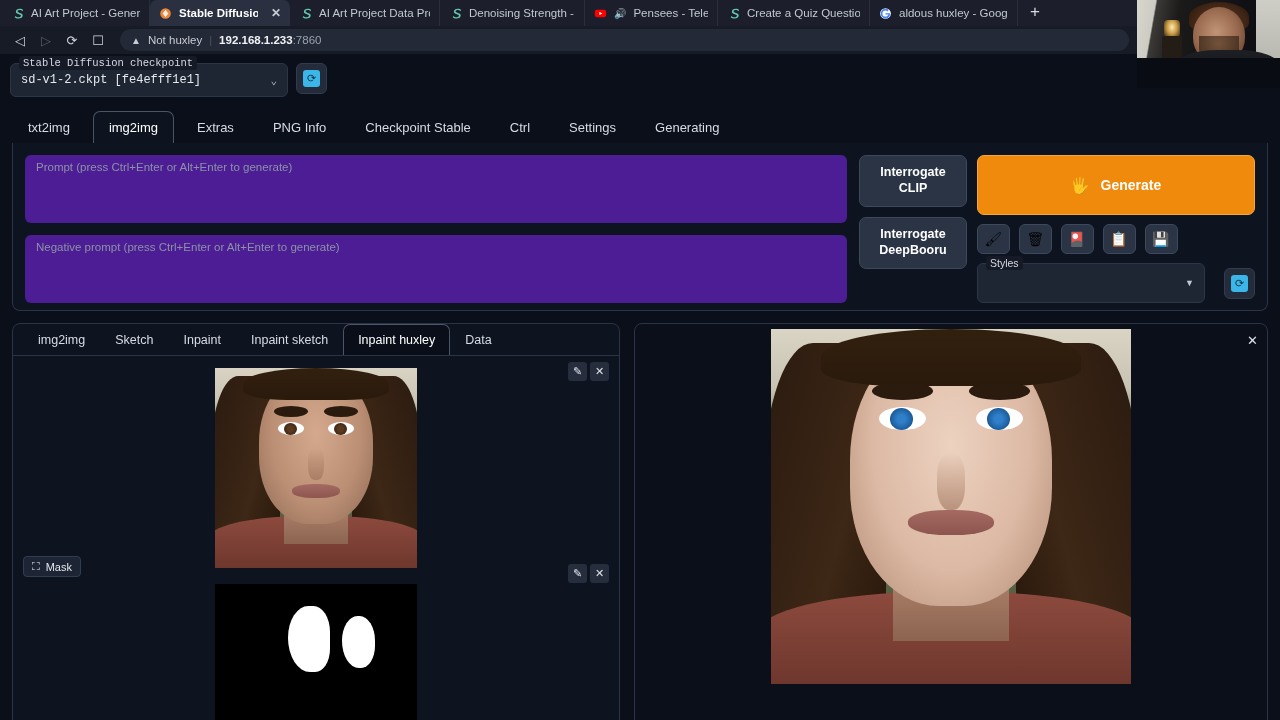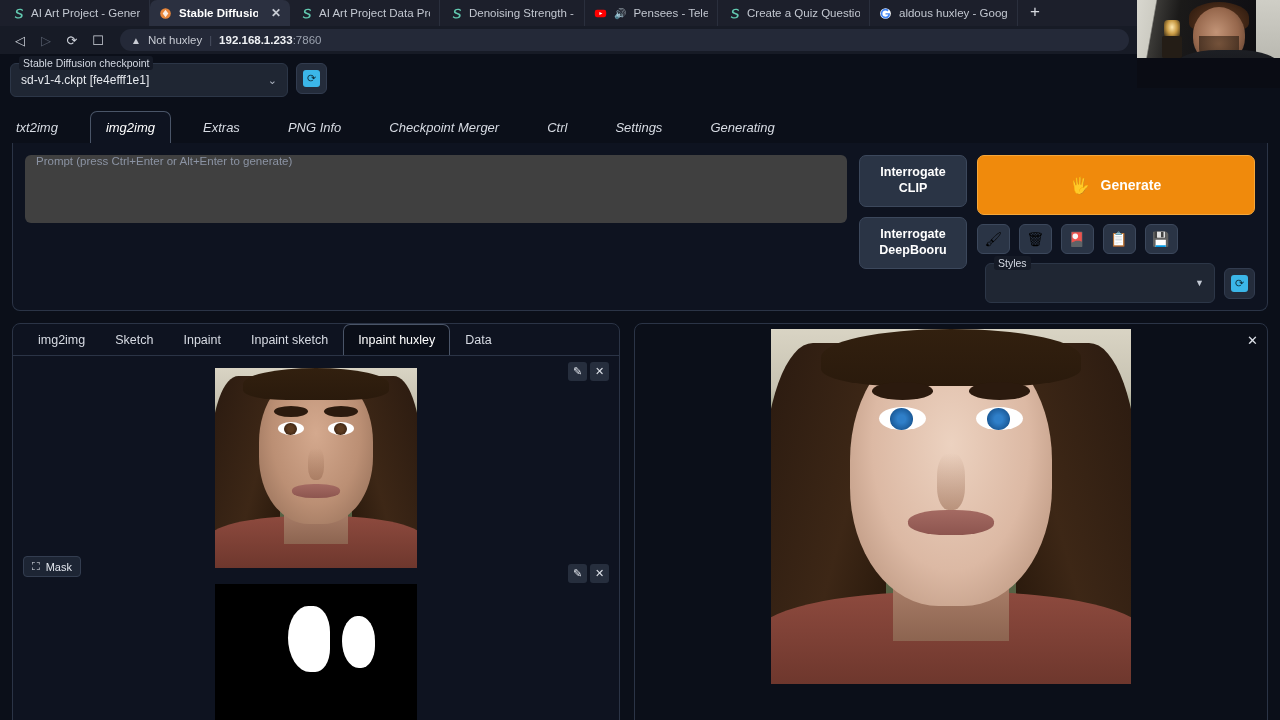--- a/index.html
+++ b/index.html
@@ -84,47 +84,47 @@
 
   .ckpt-row { display: flex; align-items: flex-start; padding: 9px 0 0 10px; gap: 8px; }
   .field {
     position: relative; background: #1f2633; border: 1px solid #2c3647;
     border-radius: 6px; height: 34px; display:flex; align-items:center;
   }
   .field-label {
     position: absolute; top: -8px; left: 8px; background: #151a26; color: #d4d9e3;
     font-size: 10.5px; padding: 1px 4px; border-radius: 3px; white-space: nowrap;
   }
-  .ckpt-select { width: 278px; padding: 0 10px; justify-content: space-between; }
+  .ckpt-select { width: 278px; padding: 0 10px; justify-content: space-between; font-family: Liberation Mono, monospace; }
   .ckpt-val { color: #e6e9ee; font-size: 12px; }
   .chev { color: #aeb5c2; font-size: 11px; }
   .sq-btn {
     width: 31px; height: 31px; background: #242c3b; border: 1px solid #323c4f;
     border-radius: 6px; display:flex; align-items:center; justify-content:center;
   }
   .recycle { width:17px;height:17px;background:#3bb6e8;border-radius:3px;display:flex;align-items:center;justify-content:center;color:#0d2b38;font-size:11px;}
 
-  .maintabs { display: flex; align-items: flex-end; margin-top: 14px; gap: 16px; font-style: italic; }
+  .maintabs { display: flex; align-items: flex-end; padding-left: 12px; margin-top: 14px; gap: 7px; }
   .mtab {
     padding: 8px 15px; font-size: 13px; color: #d7dbe3; white-space: nowrap;
     border: 1px solid transparent; border-bottom: none; border-radius: 7px 7px 0 0;
   }
   .mtab.active { background: #0e1320; border-color: #3a4considered; color: #ffffff; }
   .mtab.active { border-color: #4a5568; }
 
   .panel {
     margin: 0 12px; border: 1px solid #2b3446; border-top: none;
     border-radius: 0 0 8px 8px; background: #0e1320; padding: 12px;
     height: 168px;
   }
   .promptrow { display: flex; gap: 12px; }
   .prompts { flex: 1; display: flex; flex-direction: column; gap: 12px; }
   .ta {
-    background: #404040; border: 1px solid #2b3purple; border-radius: 6px;
-    height: 68px; padding: 0 11px; color: #8b93a3; font-size: 11.5px;
+    background: #4c1d95; border: 1px solid #2b3purple; border-radius: 6px;
+    height: 68px; padding: 6px 11px; color: #8b93a3; font-size: 11.5px;
   }
   .ta { border-color: #2b3446; }
   .right-ctl { width: 396px; display: flex; gap: 10px; }
   .interrogates { display: flex; flex-direction: column; gap: 10px; width: 108px; }
   .ibtn {
     background: #2a3445; border: 1px solid #3c485c; border-radius: 7px;
     color: #ffffff; font-size: 12.5px; font-weight: bold; text-align: center;
     height: 52px; display:flex; flex-direction:column; align-items:center; justify-content:center; line-height:1.25;
   }
   .gen-col { flex: 1; display: flex; flex-direction: column; gap: 9px; }
@@ -132,21 +132,21 @@
     background: #f08a0c; border: 1px solid #f6a73a; border-radius: 7px;
     height: 60px; display:flex; align-items:center; justify-content:center; gap: 10px;
     color: #fff; font-size: 14px; font-weight: bold; position: relative;
   }
   .cursor-hand { font-size: 16px; color: #fff; }
   .iconrow { display: flex; gap: 9px; }
   .ibox {
     width: 33px; height: 30px; background: #2a3445; border: 1px solid #3c485c;
     border-radius: 6px; display:flex; align-items:center; justify-content:center; font-size: 14px;
   }
-  .styles-row { display: flex; gap: 9px; align-items: center; margin-left: 8px; }
+  .styles-row { display: flex; gap: 19px; align-items: center; }
   .styles-field { flex: 1; height: 40px; }
   .styles-field .chev2 { position:absolute; right: 10px; top: 14px; color:#c3c9d4; font-size: 9px; }
 
   
   .lower { display: flex; gap: 14px; padding: 12px 12px 0 12px; height: 100%; }
   .lcol { width: 608px; border: 1px solid #2b3446; border-radius: 8px; background:#0e1320; overflow:hidden; }
   .subtabs { display:flex; align-items:flex-end; padding-left: 10px; border-bottom: 1px solid #2b3446; }
   .stab { padding: 8px 14px; font-size: 12.5px; color:#d7dbe3; border-radius: 7px 7px 0 0;
     border:1px solid transparent; border-bottom:none; white-space:nowrap;}
   .stab.active { background:#0a0e18; border-color:#4a5568; color:#ffffff; }
@@ -312,43 +312,44 @@
     <div class="wc-beard"></div>
     <div class="wc-body"></div>
     <div class="wc-desk"></div>
   </div>
 
   <div class="app">
 
     <div class="ckpt-row">
       <div class="field ckpt-select">
         <span class="field-label">Stable Diffusion checkpoint</span>
-        <span class="ckpt-val">sd-v1-4.ckpt [fe4efff1e1]</span>
+        <span class="ckpt-val">sd-v1-2.ckpt [fe4efff1e1]</span>
         <span class="chev">⌄</span>
       </div>
       <div class="sq-btn">
         <span class="recycle">⟳</span>
       </div>
     </div>
 
     <div class="maintabs">
       <div class="mtab">txt2img</div>
       <div class="mtab active">img2img</div>
       <div class="mtab">Extras</div>
       <div class="mtab">PNG Info</div>
-      <div class="mtab">Checkpoint Merger</div>
+      <div class="mtab">Checkpoint Stable</div>
       <div class="mtab">Ctrl</div>
       <div class="mtab">Settings</div>
       <div class="mtab">Generating</div>
     </div>
 
     <div class="panel">
       <div class="promptrow">
         <div class="prompts">
           <div class="ta">Prompt (press Ctrl+Enter or Alt+Enter to generate)</div>
+          <div class="ta">Negative prompt (press Ctrl+Enter or Alt+Enter to generate)</div>
         </div>
         <div class="right-ctl">
           <div class="interrogates">
             <div class="ibtn">
               <span>Interrogate</span>
               <span>CLIP</span>
             </div>
             <div class="ibtn">
               <span>Interrogate</span>
               <span>DeepBooru</span>

